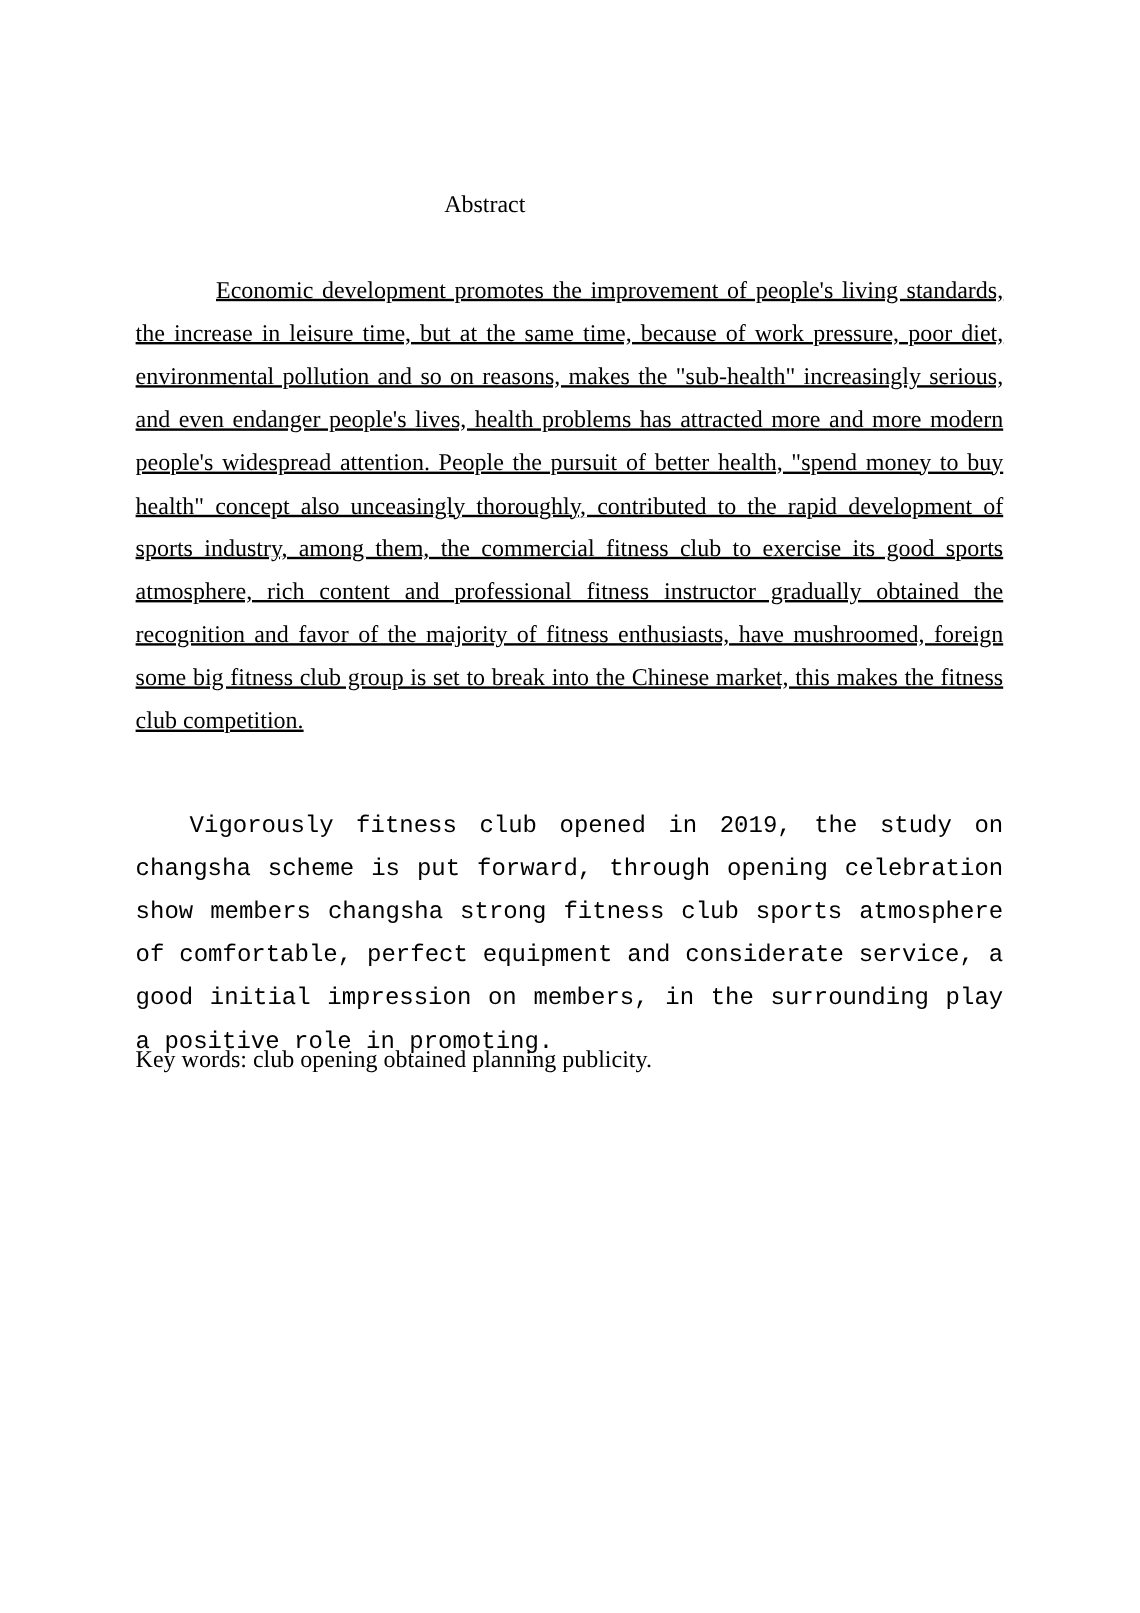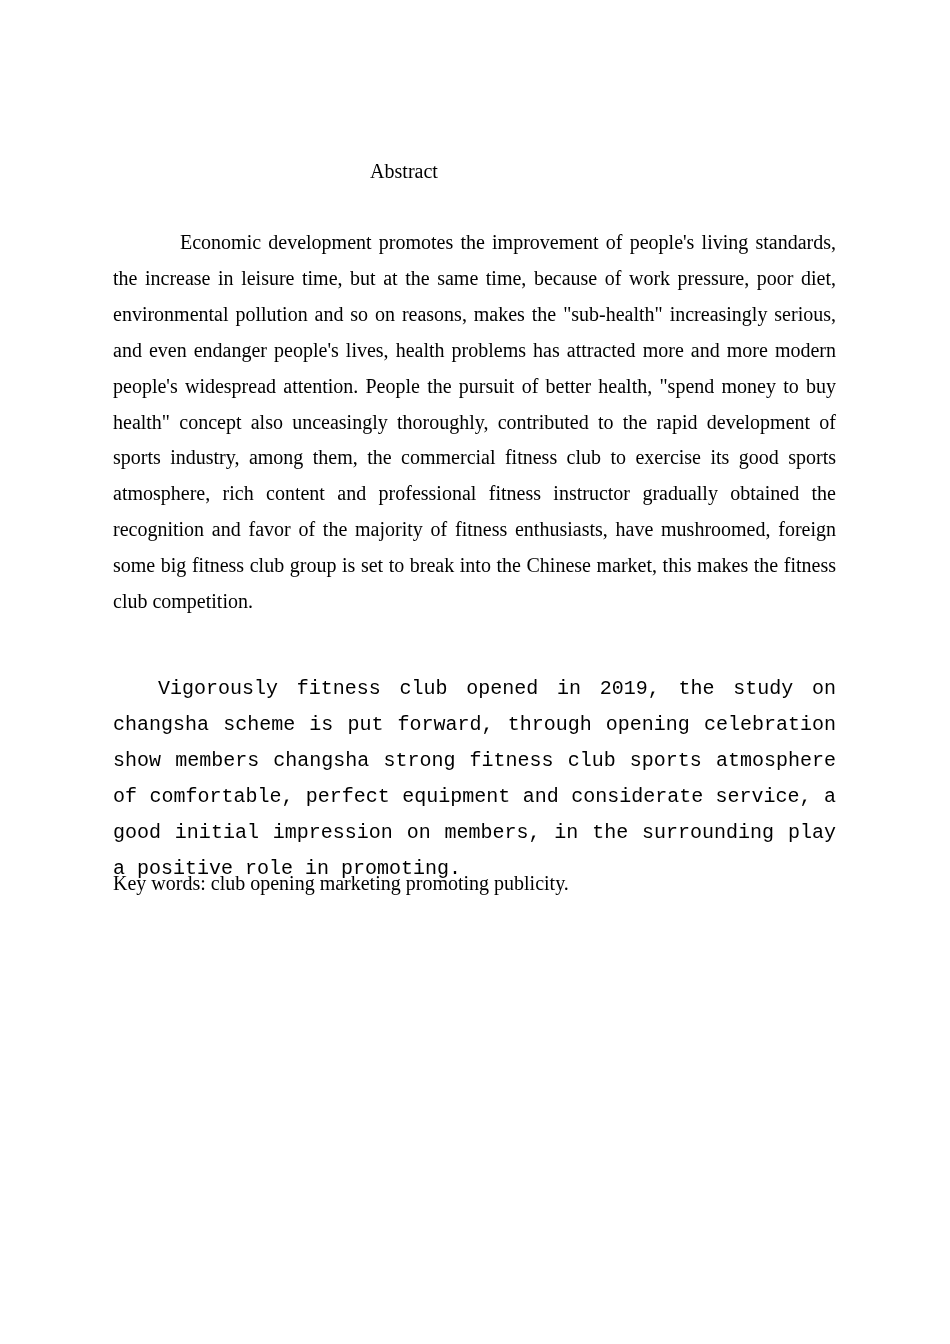--- a/index.html
+++ b/index.html
@@ -39,20 +39,21 @@
       left: 113px;
       width: 723px;
       font-size: 20px;
       line-height: 35.9px;
       text-align: justify;
       margin: 0;
     }
     .p1 {
       top: 225px;
       text-indent: 67px;
+      text-decoration: underline;
     }
     .p2 {
       top: 671px;
       text-indent: 45px;
       font-family: Liberation Mono, monospace;
     }
     .keywords {
       top: 866px;
       text-align: left;
     }
@@ -60,14 +61,14 @@
 </head>
 <body>
 
 <div class="page">
   <h1 class="title">Abstract</h1>
 
   <p class="body-text p1">Economic development promotes the improvement of people's living standards, the increase in leisure time, but at the same time, because of work pressure, poor diet, environmental pollution and so on reasons, makes the "sub-health" increasingly serious, and even endanger people's lives, health problems has attracted more and more modern people's widespread attention. People the pursuit of better health, "spend money to buy health" concept also unceasingly thoroughly, contributed to the rapid development of sports industry, among them, the commercial fitness club to exercise its good sports atmosphere, rich content and professional fitness instructor gradually obtained the recognition and favor of the majority of fitness enthusiasts, have mushroomed, foreign some big fitness club group is set to break into the Chinese market, this makes the fitness club competition.</p>
 
   <p class="body-text p2">Vigorously fitness club opened in 2019, the study on changsha scheme is put forward, through opening celebration show members changsha strong fitness club sports atmosphere of comfortable, perfect equipment and considerate service, a good initial impression on members, in the surrounding play a positive role in promoting.</p>
 
-  <p class="body-text keywords">Key words: club opening marketing promoting publicity.</p>
+  <p class="body-text keywords">Key words: club opening obtained planning publicity.</p>
 </div>
 
 </body></html>

